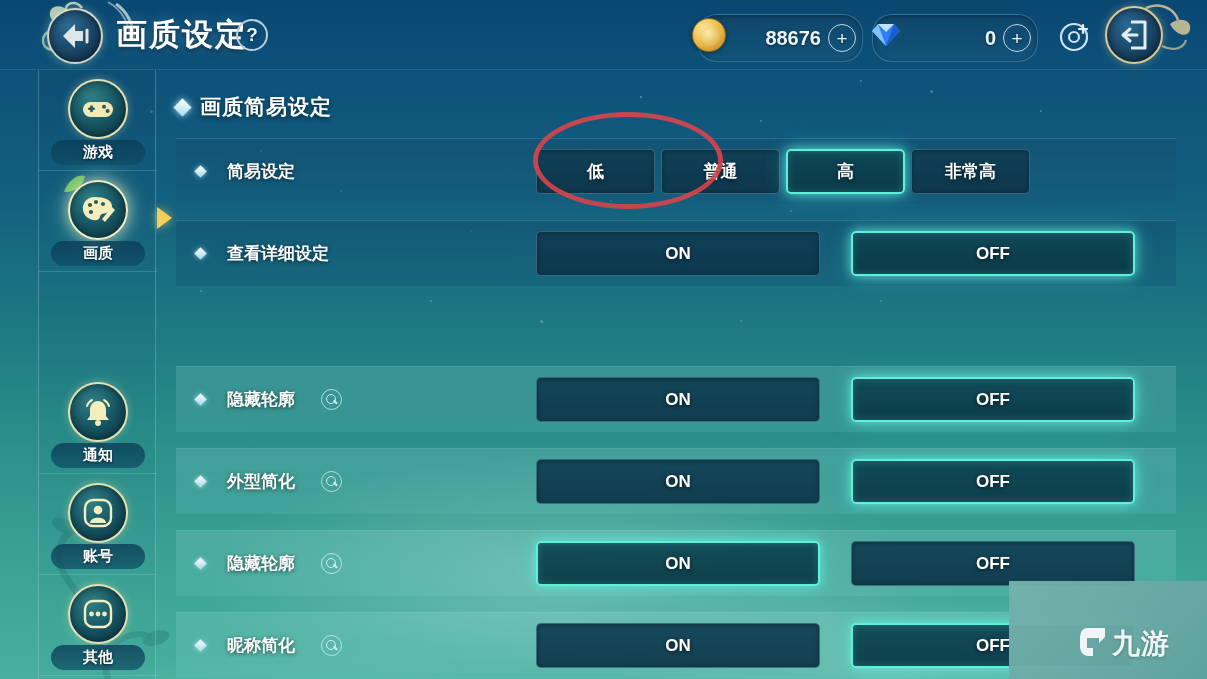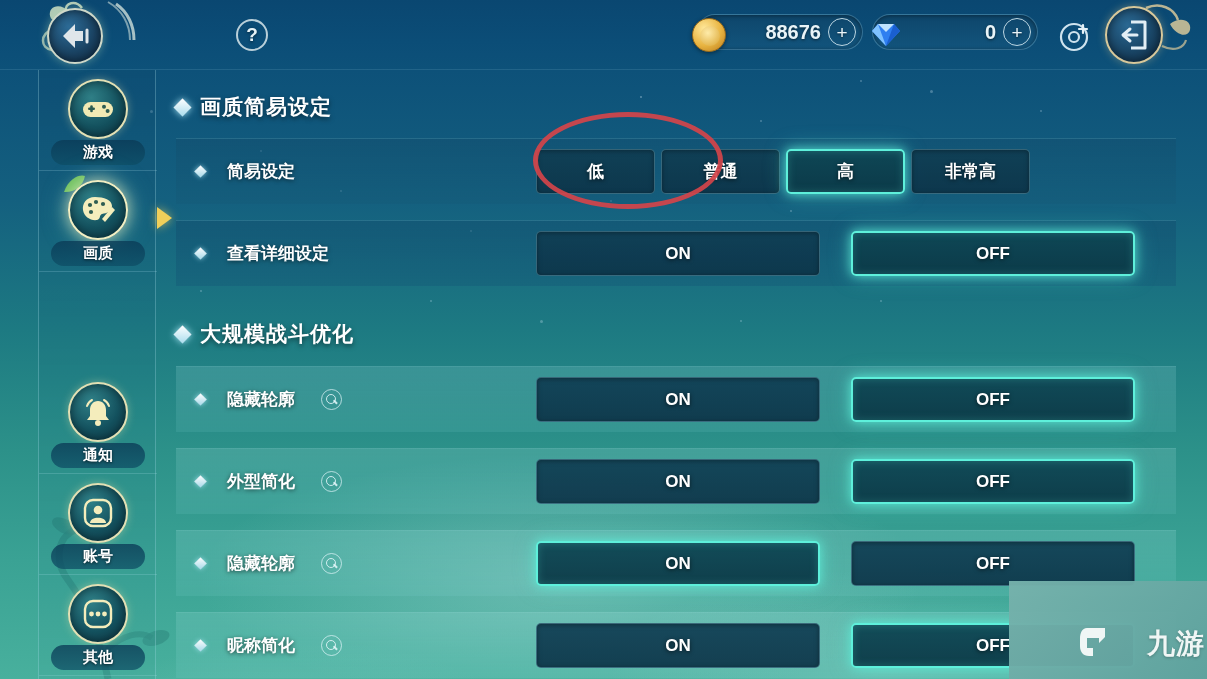--- a/index.html
+++ b/index.html
@@ -76,21 +76,21 @@
     position:absolute; left:236px; top:19px; width:32px; height:32px;
     border-radius:50%; border:2px solid #b9cfd9;
     color:#e6f2f6; font-size:19px; font-weight:bold;
     display:flex; align-items:center; justify-content:center;
     text-shadow:0 1px 3px rgba(0,0,0,.5);
     cursor:pointer;
   }
 
   
   .cur {
-    position:absolute; top:14px; height:36px;
+    position:absolute; top:14px; height:48px;
     background:linear-gradient(180deg,#0e466b 0%,#12547c 100%);
     border:1px solid rgba(140,200,225,.30);
     border-radius:20px;
     display:flex; align-items:center;
     box-shadow:inset 0 1px 4px rgba(0,0,0,.4);
   }
   .cur.gold { left:697px; width:166px; }
   .cur.gem  { left:872px; width:166px; }
   .cur .val {
     flex:1; text-align:right; padding-right:7px;
@@ -260,21 +260,20 @@
   .wm-patch {
     position:absolute; left:1009px; top:581px; width:198px; height:98px;
     background:linear-gradient(135deg, rgba(118,178,172,.96), rgba(95,162,158,.96));
     z-index:45;
   }
   .wm-logo {
     position:absolute; left:1112px; top:625px;
     font-size:28px; font-weight:bold; color:#f0f6f5;
     letter-spacing:1px; z-index:46;
     text-shadow:0 1px 3px rgba(0,0,0,.25);
-    margin-left:35px;
   }
   .wm-mark {
     position:absolute; left:1079px; top:626px; width:30px; height:32px; z-index:46;
   }
 </style>
 </head>
 <body>
 
 <div id="stage">
 
@@ -329,20 +328,21 @@
       <path d="M78 2 C92 10 100 24 100 40" fill="none" stroke="#dbe8e0" stroke-width="2" opacity=".55"></path>
     </svg>
 
     <div class="back-btn">
       <svg width="32" height="30" viewBox="0 0 32 30">
         <path d="M16 3 L4 15 L16 27 L16 20 L24 20 L24 10 L16 10 Z" fill="#dfe6ea"></path>
         <path d="M28 9 L28 21" stroke="#dfe6ea" stroke-width="3" stroke-linecap="round"></path>
       </svg>
     </div>
 
+    <div class="page-title">画质设定</div>
     <div class="help-btn">?</div>
 
     <div class="cur gold">
       <div class="coin-ico"></div>
       <div class="val">88676</div>
       <div class="plus-btn">+</div>
     </div>
 
     <div class="cur gem">
       <svg class="gem-ico" viewBox="0 0 34 28">
@@ -465,24 +465,20 @@
 
     <div class="row dark" style="top:150px;">
       <div class="row-lbl">
         <div class="dmd"></div>
         <div class="txt">查看详细设定</div>
       </div>
       <div class="opt big" style="left:360px;">ON</div>
       <div class="opt big sel" style="left:675px;">OFF</div>
     </div>
 
-    <div class="sec-head" style="top:245px;">
-      <div class="dmd"></div>
-      <div class="txt">大规模战斗优化</div>
-    </div>
 
     <div class="row" style="top:296px;">
       <div class="row-lbl">
         <div class="dmd"></div>
         <div class="txt">隐藏轮廓</div>
         <div class="mag"></div>
       </div>
       <div class="opt big" style="left:360px;">ON</div>
       <div class="opt big sel" style="left:675px;">OFF</div>
     </div>

